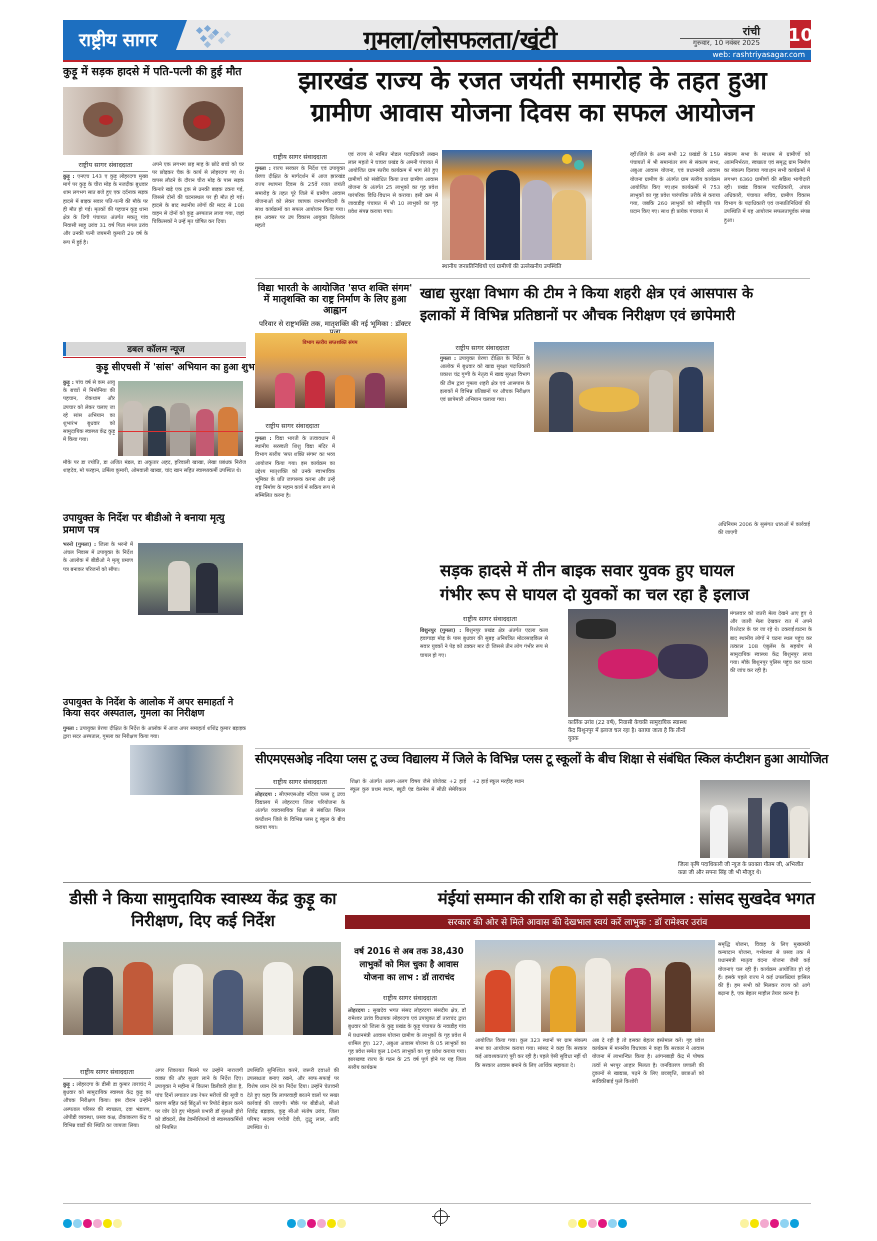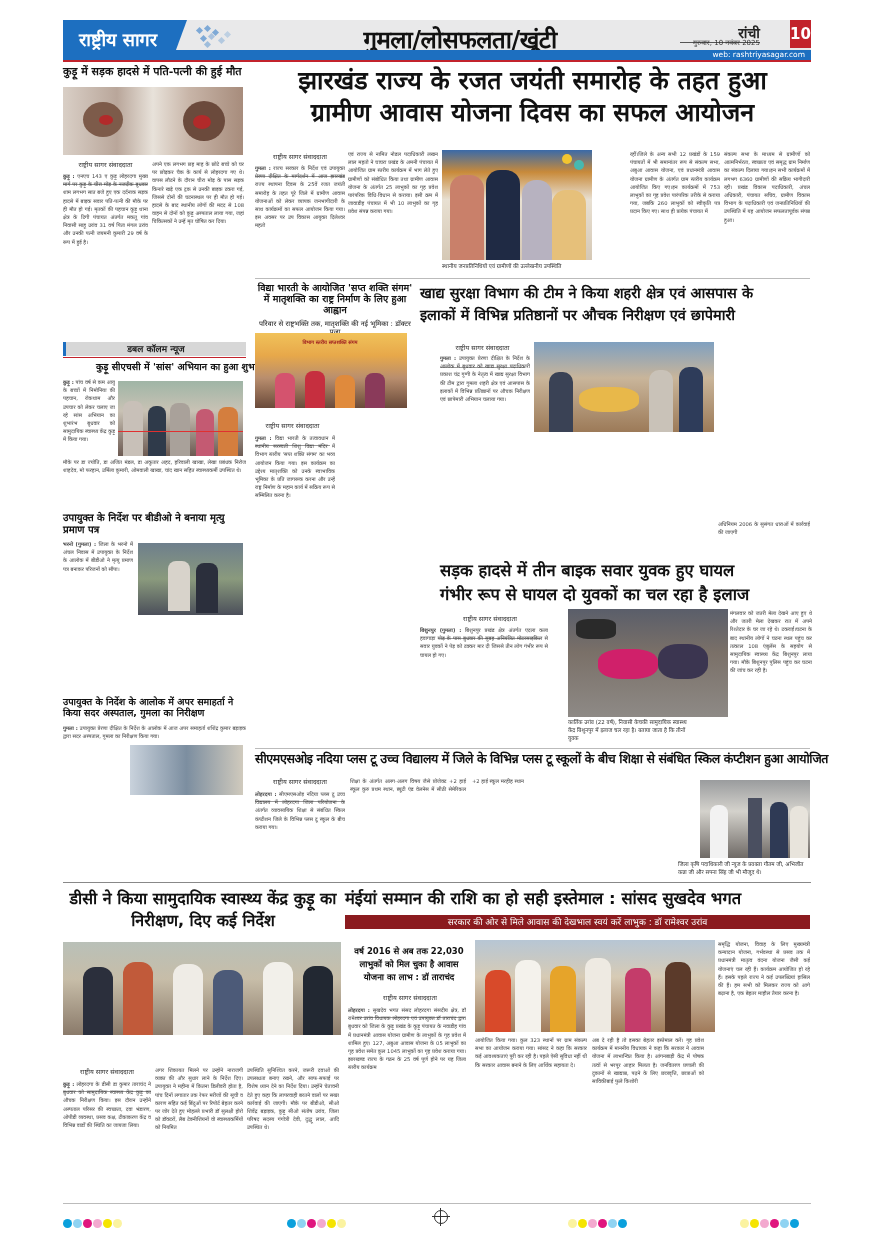--- a/index.html
+++ b/index.html
@@ -4,29 +4,29 @@
 <style>
   * { box-sizing: border-box; margin: 0; padding: 0; }
   body { width: 877px; height: 1241px; background: #fff; font-family: "DejaVu Sans", sans-serif; color: #222; overflow: hidden; position: relative; }
   .abs { position: absolute; }
   .masthead { left: 63px; top: 20px; width: 748px; height: 38px; background: #e9e9ea; }
   .brand { left: 63px; top: 20px; width: 110px; height: 38px; background: #1d6fc0; color: #fff; font-size: 18px; font-weight: bold; display: flex; align-items: center; justify-content: center; font-family: "DejaVu Serif", serif; }
   .brand-wedge { left: 173px; top: 20px; width: 0; height: 0; border-top: 38px solid #1d6fc0; border-right: 14px solid transparent; }
   .dots { left: 195px; top: 26px; width: 40px; height: 22px; }
   .dots span { position: absolute; width: 5px; height: 5px; background: #7ea9d6; transform: rotate(45deg); }
   .section-title { left: 300px; top: 22px; width: 320px; font-size: 24px; font-weight: bold; color: #111; text-align: center; font-family: "DejaVu Sans", sans-serif; letter-spacing: -0.5px; }
-  .city { left: 680px; top: 23px; width: 80px; text-align: right; font-size: 14px; font-weight: bold; border-bottom: 1px solid #555; }
+  .city { left: 680px; top: 23px; width: 80px; text-align: right; font-size: 11px; font-weight: bold; border-bottom: 1px solid #555; }
   .date { left: 650px; top: 38px; width: 110px; text-align: right; font-size: 7px; color: #333; }
-  .pageno { left: 790px; top: 20px; width: 21px; height: 28px; background: #c2232c; color: #fff; font-weight: bold; font-size: 15px; display: flex; align-items: center; justify-content: center; }
+  .pageno { left: 790px; top: 20px; width: 21px; height: 28px; background: #c2232c; color: #fff; font-weight: bold; font-size: 18px; display: flex; align-items: center; justify-content: center; }
   .web-bar { left: 63px; top: 50px; width: 748px; height: 10px; background: #1d6fc0; }
   .web { left: 640px; top: 50px; width: 165px; text-align: right; font-size: 7.5px; color: #fff; line-height: 10px; }
   .redline { left: 63px; top: 60px; width: 748px; height: 2px; background: #c2232c; }
 
   .hl { font-weight: bold; color: #111; line-height: 1.15; }
-  .byline { font-size: 6.5px; color: #333; text-align: center; border-bottom: 1px solid #999; padding-bottom: 15px; }
+  .byline { font-size: 6.5px; color: #333; text-align: center; border-bottom: 1px solid #999; padding-bottom: 2px; }
   .body-text { font-size: 5.2px; color: #444; line-height: 8.2px; text-align: justify; overflow: hidden; }
   .photo { overflow: hidden; }
   .caption { font-size: 5.5px; color: #333; line-height: 8px; }
   .hrule { height: 1px; background: #bbb; }
   .dcn { left: 63px; top: 342px; width: 183px; height: 14px; background: #d7d7d7; font-size: 9px; font-weight: bold; text-align: center; line-height: 14px; border-left: 3px solid #1d6fc0; }
   .redbar { background: #8b1b1f; color: #fff; font-size: 9px; text-align: center; line-height: 14px; }
   .regmarks { top: 1213px; height: 10px; }
   .regmarks span { display: inline-block; width: 9px; height: 9px; border-radius: 50%; margin-right: 1px; }
   .crosshair { left: 434px; top: 1210px; width: 14px; height: 14px; border: 1px solid #333; border-radius: 50%; }
   .crosshair:before { content: ""; position: absolute; left: 5px; top: -3px; width: 1px; height: 18px; background: #333; }
@@ -175,23 +175,23 @@
   <div style="position:absolute;left:110px;top:22px;width:30px;height:71px;background:#efece6;border-radius:12px 12px 0 0;"></div>
   <div style="position:absolute;left:150px;top:28px;width:30px;height:65px;background:#4c5a78;border-radius:12px 12px 0 0;"></div>
   <div style="position:absolute;left:200px;top:20px;width:30px;height:73px;background:#f2f0ea;border-radius:12px 12px 0 0;"></div>
   <div style="position:absolute;left:240px;top:24px;width:30px;height:69px;background:#222832;border-radius:12px 12px 0 0;"></div>
 </div>
 <div class="abs byline" style="left:63px;top:1067px;width:88px;">राष्ट्रीय सागर संवाददाता</div>
 <div class="abs body-text" style="left:63px;top:1080px;width:88px;height:120px;"><b>कुड़ू :</b> <span>लोहरदगा के डीसी डा कुमार ताराचंद ने बुधवार को सामुदायिक स्वास्थ्य केंद्र कुड़ू का औचक निरीक्षण किया। इस दौरान उन्होंने अस्पताल परिसर की स्वच्छता, दवा भंडारण, ओपीडी व्यवस्था, प्रसव कक्ष, टीकाकरण केंद्र व विभिन्न वार्डों की स्थिति का जायजा लिया।</span></div>
 <div class="abs body-text" style="left:155px;top:1066px;width:88px;height:134px;">अगर शिकायत मिलने पर उन्होंने नाराजगी व्यक्त की और सुधार लाने के निर्देश दिए। उपायुक्त ने महीना में कितना डिलीवरी होता है, पांच दिनों लगातार तक रेफर मरीजों की सूची व कारण सहित कई बिंदुओं पर रिपोर्ट बेहतर करने पर जोर देते हुए मोहल्ले प्रभारी डॉ सुलक्षी होरो को डॉक्टरों, लैब टेक्नीशियनों वो स्वास्थ्यकर्मियों को नियमित</div>
 <div class="abs body-text" style="left:247px;top:1066px;width:92px;height:134px;">उपस्थिति सुनिश्चित करने, जरूरी दवाओं की उपलब्धता बनाए रखने, और साफ-सफाई पर विशेष ध्यान देने का निर्देश दिया। उन्होंने चेतावनी देते हुए कहा कि लापरवाही बरतने वालों पर सख्त कार्रवाई की जाएगी। मौके पर बीडीओ, सीओ शिवेंद्र बड़ाइक, कुड़ू सीओ संतोष उरांव, जिला परिषद सदस्य गंगोत्री देवी, दुद्धू लाल, आदि उपस्थित थे।</div>
 
-<div class="abs hl" style="left:345px;top:888px;width:470px;font-size:16.5px;line-height:22px;text-align:left;">मंईयां सम्मान की राशि का हो सही इस्तेमाल : सांसद सुखदेव भगत</div>
+<div class="abs hl" style="left:345px;top:888px;width:470px;font-size:16.5px;line-height:22px;text-align:right;font-family:Liberation Serif, serif;">मंईयां सम्मान की राशि का हो सही इस्तेमाल : सांसद सुखदेव भगत</div>
 <div class="abs redbar" style="left:345px;top:915px;width:465px;height:14px;">सरकार की ओर से मिले आवास की देखभाल स्वयं करें लाभुक : डॉ रामेश्वर उरांव</div>
-<div class="abs hl" style="left:348px;top:945px;width:122px;font-size:8.5px;text-align:center;line-height:13px;">वर्ष 2016 से अब तक 22,030 लाभुकों को मिल चुका है आवास योजना का लाभ : डॉ ताराचंद</div>
+<div class="abs hl" style="left:348px;top:945px;width:122px;font-size:8.5px;text-align:center;line-height:13px;">वर्ष 2016 से अब तक 38,430 लाभुकों को मिल चुका है आवास योजना का लाभ : डॉ ताराचंद</div>
 <div class="abs byline" style="left:355px;top:993px;width:110px;">राष्ट्रीय सागर संवाददाता</div>
 <div class="abs body-text" style="left:348px;top:1006px;width:118px;height:194px;"><b>लोहरदगा :</b> <span>सुखदेव भगत संसद लोहरदगा संसदीय क्षेत्र, डॉ रामेश्वर उरांव विधायक लोहरदगा एवं उपायुक्त डॉ ताराचंद द्वारा बुधवार को जिला के कुड़ू प्रखंड के कुड़ू पंचायत के नवाडीह गांव में प्रधानमंत्री आवास योजना ग्रामीण के लाभुकों के गृह प्रवेश में शामिल हुए। 127, अबुआ आवास योजना के 05 लाभुकों का गृह प्रवेश समेत कुल 1045 लाभुकों का गृह प्रवेश कराया गया। झारखण्ड राज्य के गठन के 25 वर्ष पूर्ण होने पर यह जिला स्तरीय कार्यक्रम</span></div>
 <div class="abs photo" style="left:475px;top:940px;width:240px;height:92px;background:linear-gradient(180deg,#b7c6d4 0%,#d7cbb5 40%,#a07a5a 100%);">
   <div style="position:absolute;left:10px;top:30px;width:26px;height:62px;background:#d84a2a;border-radius:10px 10px 0 0;"></div>
   <div style="position:absolute;left:40px;top:20px;width:26px;height:72px;background:#f4f2ec;border-radius:10px 10px 0 0;"></div>
   <div style="position:absolute;left:75px;top:26px;width:26px;height:66px;background:#e6a42a;border-radius:10px 10px 0 0;"></div>
   <div style="position:absolute;left:110px;top:18px;width:26px;height:74px;background:#eeeae2;border-radius:10px 10px 0 0;"></div>
   <div style="position:absolute;left:150px;top:28px;width:26px;height:64px;background:#c43c6a;border-radius:10px 10px 0 0;"></div>
   <div style="position:absolute;left:190px;top:22px;width:26px;height:70px;background:#5b3a2a;border-radius:10px 10px 0 0;"></div>
 </div>

